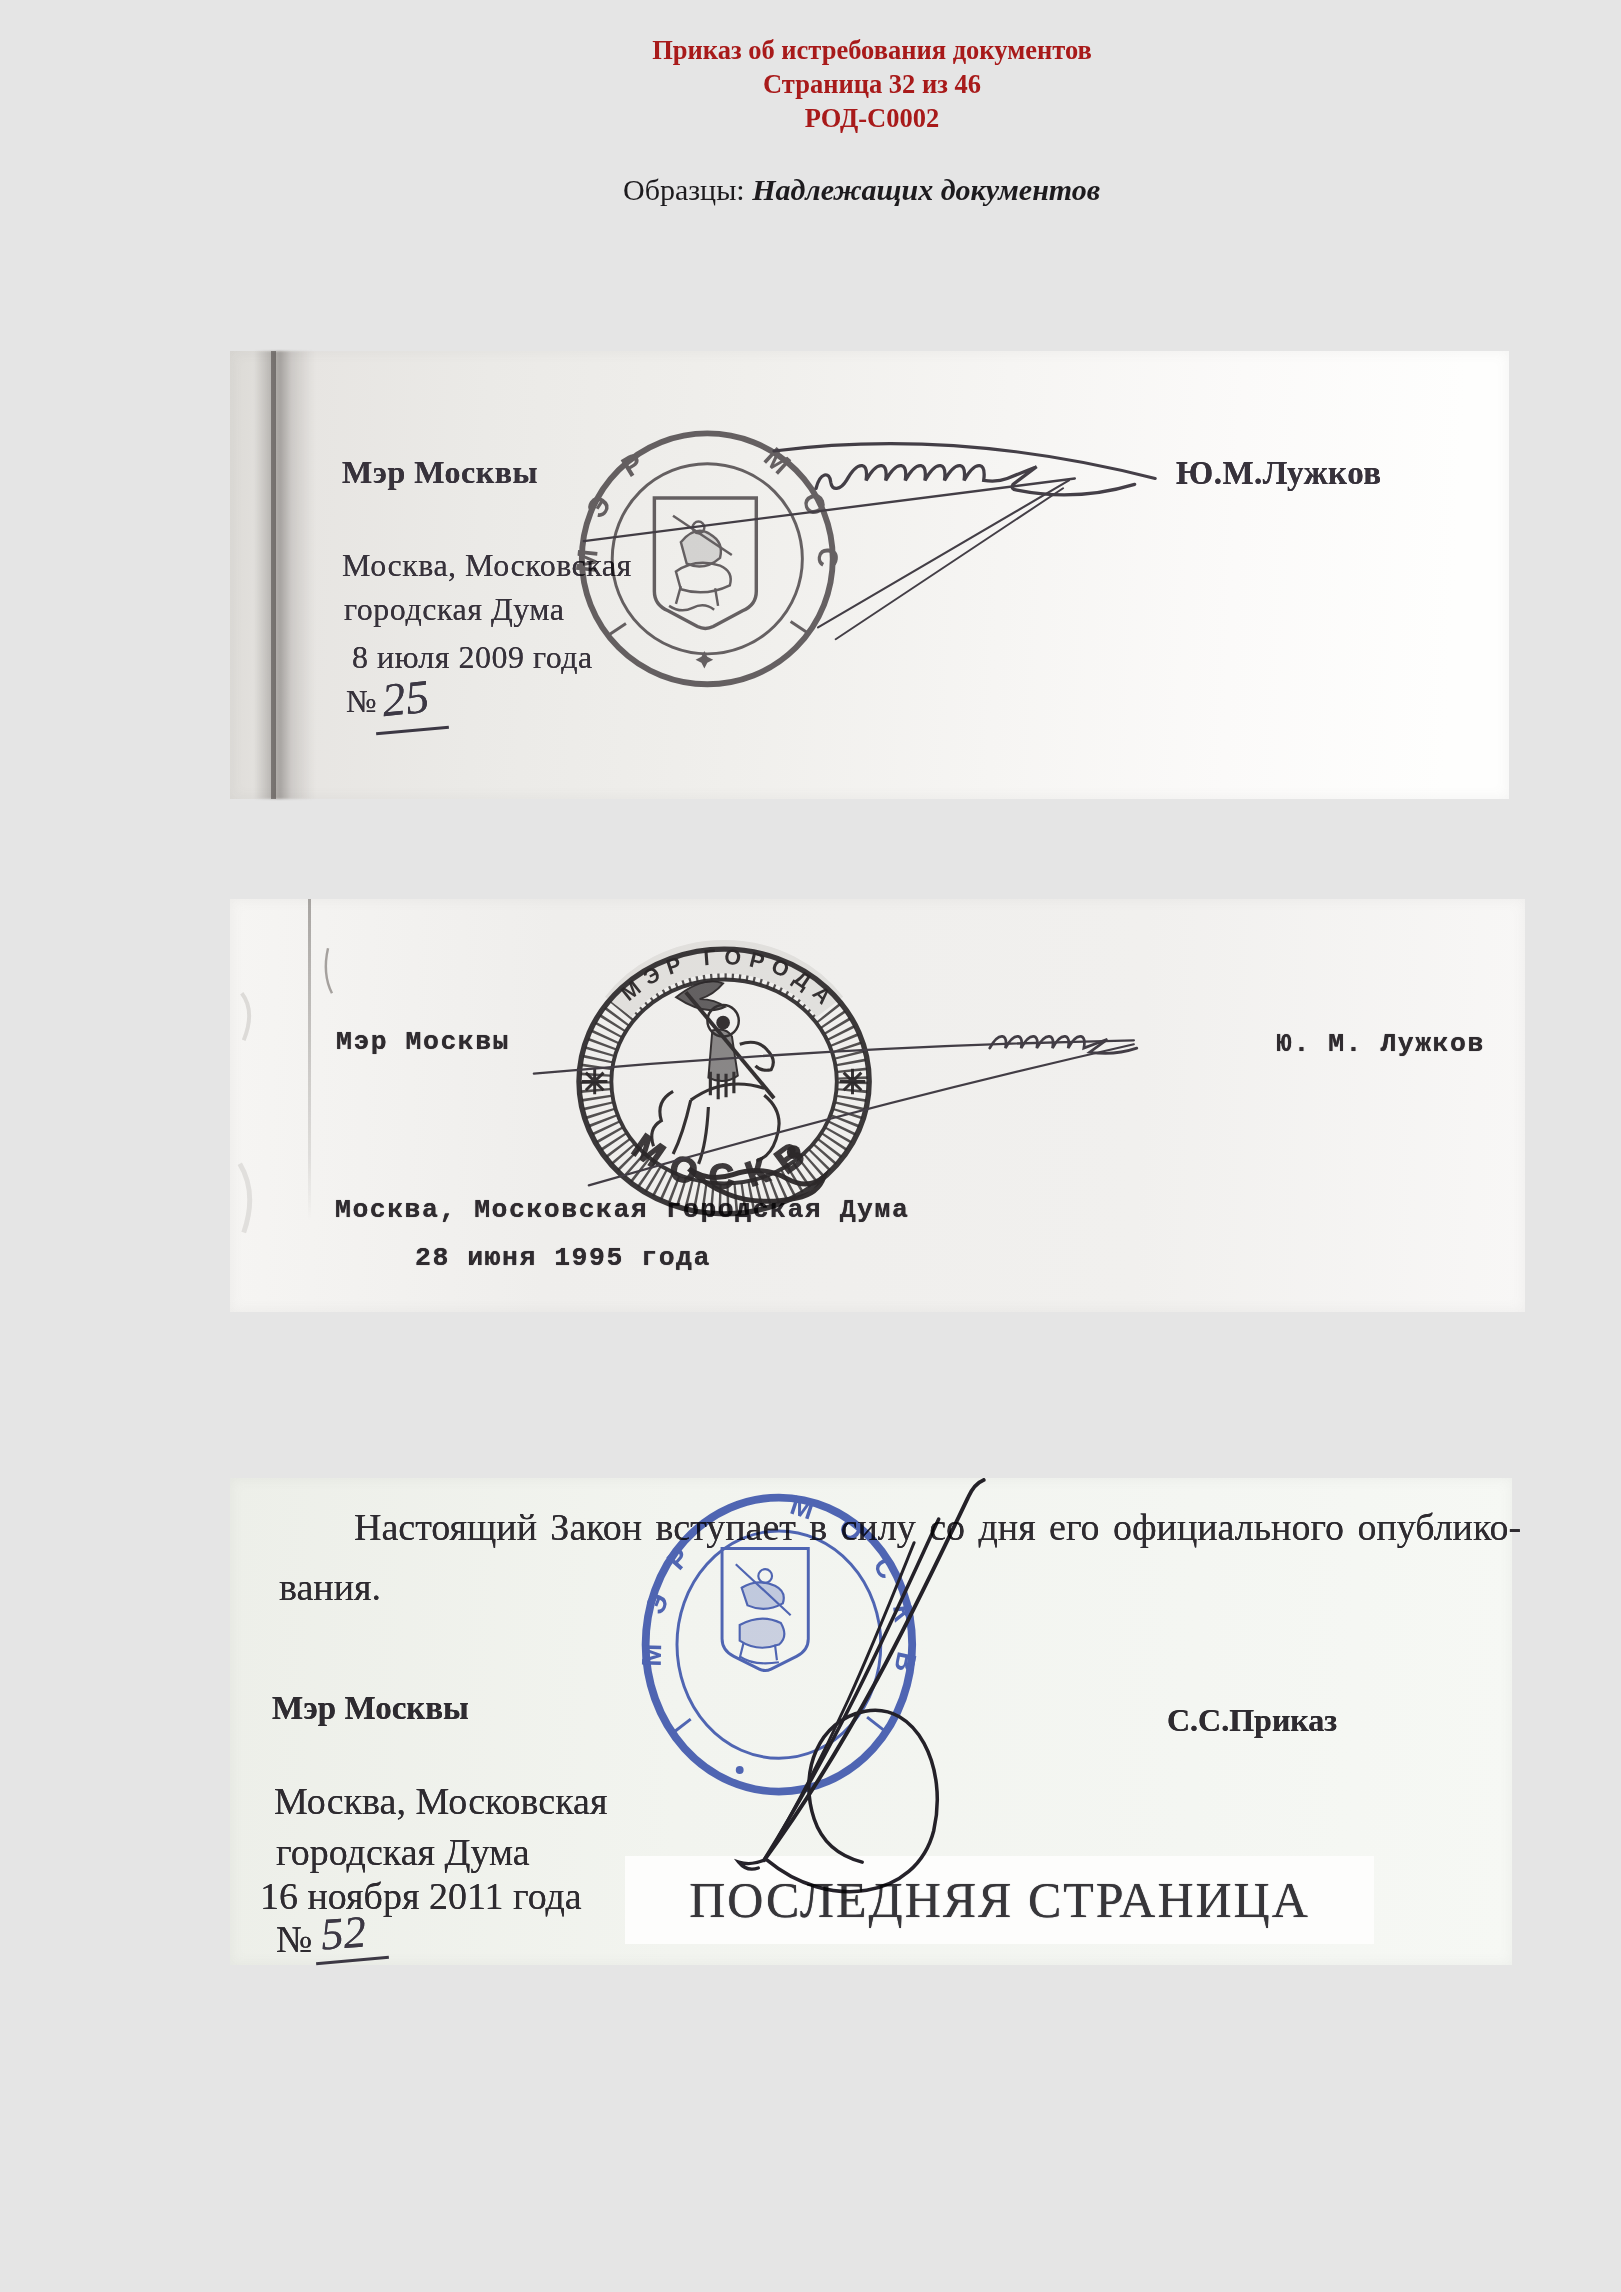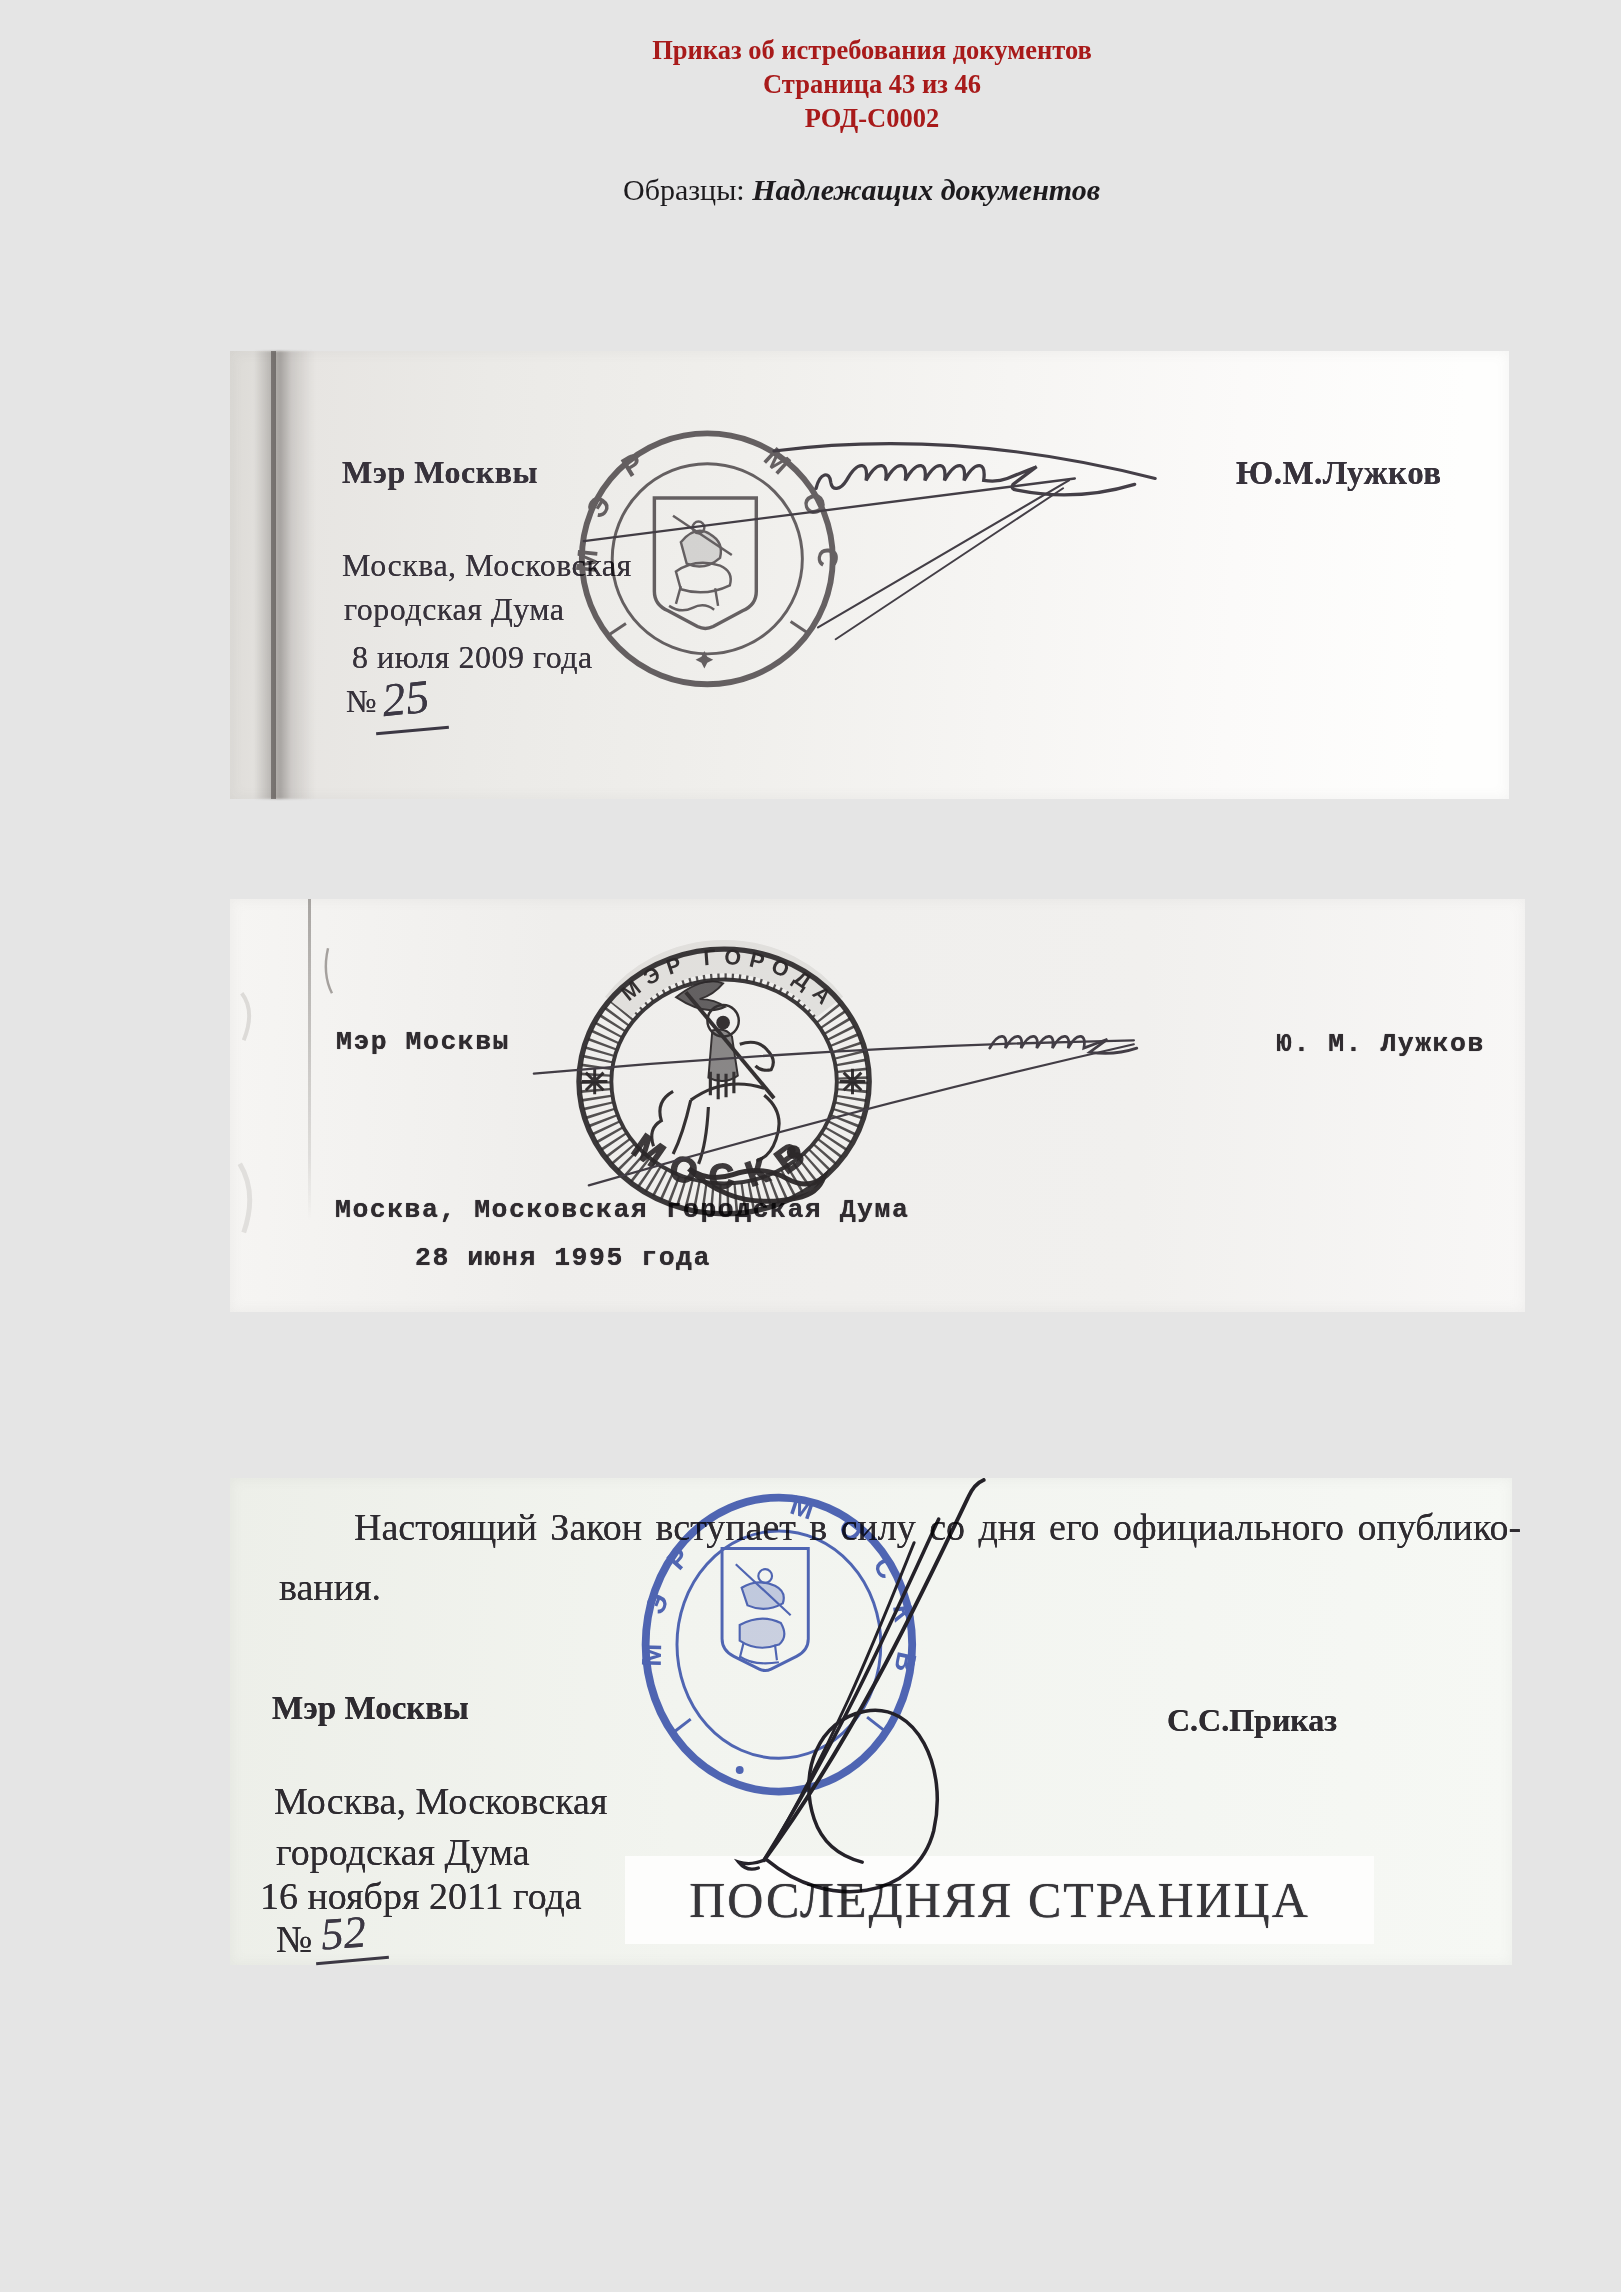--- a/index.html
+++ b/index.html
@@ -44,41 +44,41 @@
   svg.ink{position:absolute;left:0;top:0;z-index:2;mix-blend-mode:multiply;pointer-events:none;}
   .stamp-ring-text{font-family:"Liberation Sans","DejaVu Sans",sans-serif;font-weight:bold;}
 </style>
 </head>
 <body>
 
 <div class="page">
 
   <div class="abs hdr">
     <div>Приказ об истребования документов</div>
-    <div>Страница 43 из 46</div>
+    <div>Страница 32 из 46</div>
     <div>РОД-С0002</div>
   </div>
 
   <div class="abs t subtitle">
     <span>Образцы:</span>
     <em>Надлежащих документов</em>
   </div>
 
   <section class="scan scan1">
     <div class="spine"></div>
     <div class="spine-core"></div>
   </section>
   <div class="abs t serif1 b" style="left:342px;top:454px;">Мэр Москвы</div>
   <div class="abs t serif1" style="left:342px;top:547px;">Москва, Московская</div>
   <div class="abs t serif1" style="left:344px;top:591px;">городская Дума</div>
   <div class="abs t serif1" style="left:352px;top:639px;">8 июля 2009 года</div>
   <div class="abs t serif1" style="left:346px;top:683px;">№</div>
   <div class="abs t hand hand1" style="left:382px;top:671px;">25</div>
   <div class="abs hand-ul" style="left:376px;top:729px;width:73px;"></div>
-  <div class="abs t serif1 b" style="left:1236px;top:455px;font-size:33px;">Ю.М.Лужков</div>
+  <div class="abs t serif1 b" style="left:1176px;top:455px;font-size:33px;">Ю.М.Лужков</div>
 
   <svg class="ink" style="left:230px;top:351px;" width="1279" height="448" viewBox="0 0 1305 457">
     <defs>
       <path id="s1arc" d="M 378.8 241 A 112 112 0 1 1 588.5 259.4" fill="none"></path>
     </defs>
     <g stroke="#4b4549" fill="none" opacity="0.82">
       <circle cx="487" cy="212" r="128" stroke-width="6"></circle>
       <circle cx="487" cy="212" r="97" stroke-width="3"></circle>
       <path d="M 433 150 h 104 v 95 q 0 14 -14 20 l -30 16 q -8 4 -16 0 l -30 -16 q -14 -6 -14 -20 z" stroke-width="3.5"></path>
       <g stroke-width="2.5">

